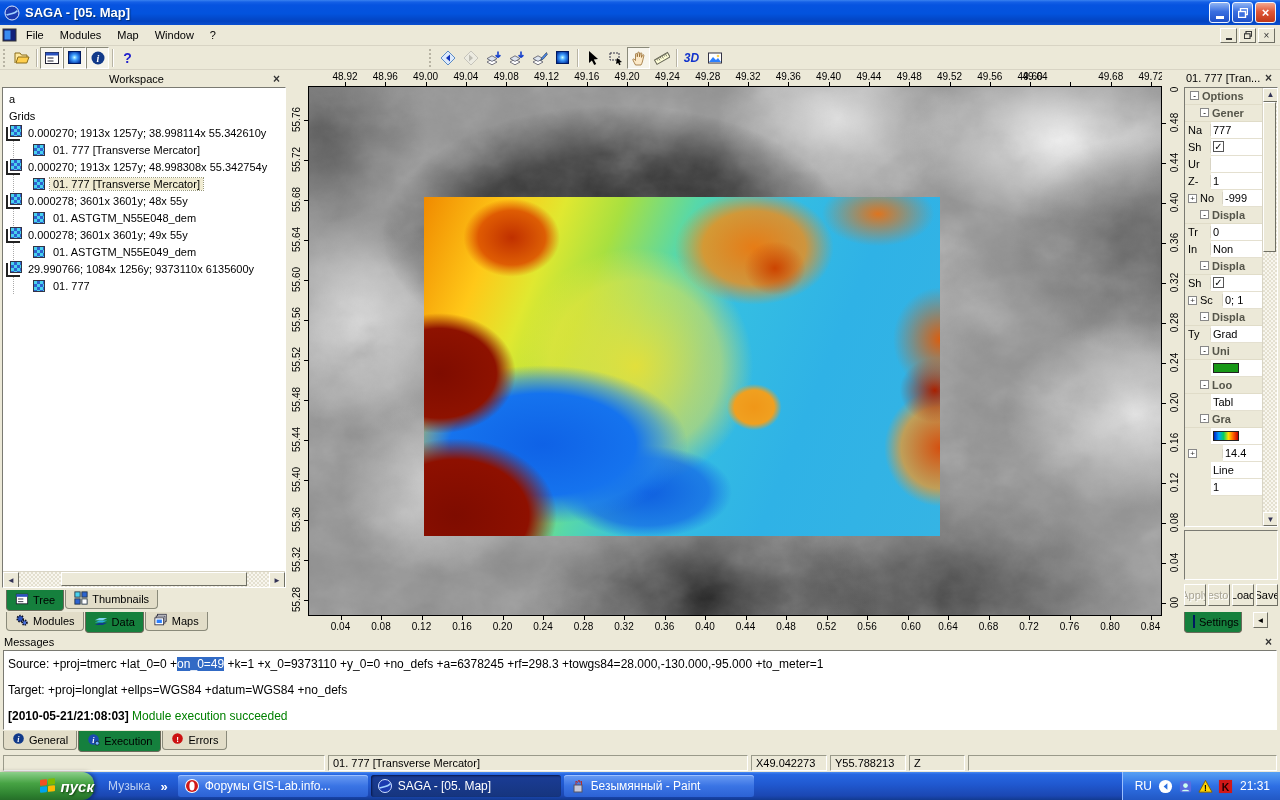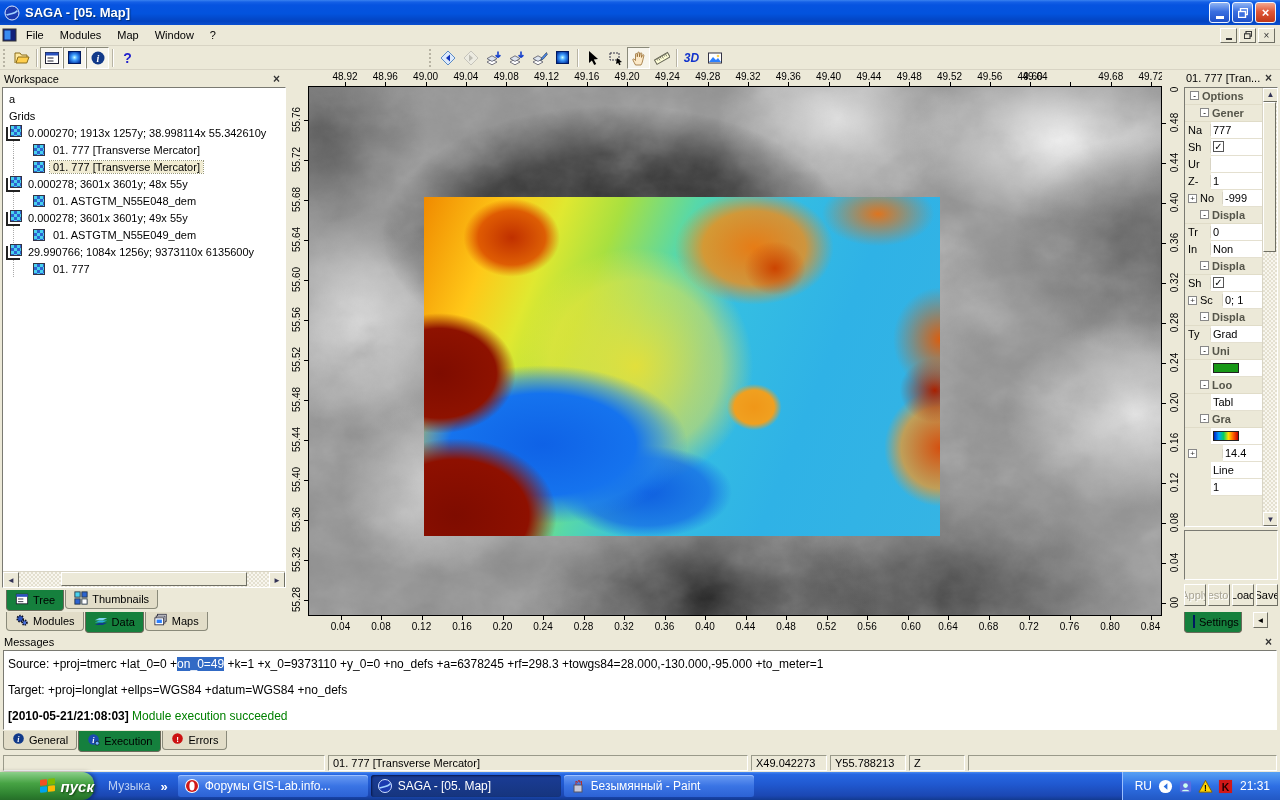--- a/index.html
+++ b/index.html
@@ -35,21 +35,21 @@
   .tbgroup { display:flex; align-items:center; height:24px; }
   .tbtn { width:23px; height:22px; display:flex; align-items:center; justify-content:center; border:1px solid transparent; }
   .tbtn svg { width:16px; height:16px; }
   .tbtn.pressed { border-color:#8a8a7a #fff #fff #8a8a7a; background:#f7f5ec; }
   .tbtn.disabled { opacity:.45; }
   .tsep { width:1px; height:18px; background:#b8b4a4; margin:0 3px; box-shadow:1px 0 0 #fff; }
   .glowsq { display:inline-block; width:13px; height:13px; border:1px solid #001a60;
     background:radial-gradient(circle,#c8ffff 0%,#41a0ff 35%,#0030a0 90%); }
 
   
-  .workspace { position:absolute; left:2px; top:70px; width:284px; height:564px; display:flex; flex-direction:column; }
+  .workspace { position:absolute; left:2px; top:70px; width:284px; height:564px; display:flex; flex-direction:column;text-align:center; }
   .paneltitle { height:17px; display:flex; align-items:center; padding:0 2px; }
   .paneltitle span:first-child { flex:1; }
   .pclose { width:15px; height:14px; display:flex; align-items:center; justify-content:center;
     font-size:12px; font-weight:bold; color:#333; }
   .treebox { flex:1; display:flex; flex-direction:column; border:1px solid; border-color:#7a7a72 #fff #fff #7a7a72;
     background:#fff; margin-bottom:2px; overflow:hidden; }
   #tree-body { flex:1; padding:2px 0 0 3px; overflow:hidden; }
   .trow { height:17px; display:flex; align-items:center; white-space:nowrap; }
   .trow .lbl { padding:0 3px; }
   .trow .lbl.selrow { background:#f1ecd3; outline:1px dotted #9a9a7a; }
@@ -384,20 +384,27 @@
             <span class="lbl">0.000270; 1913x 1257y; 38.998114x 55.342610y</span>
           </div>
           <div class="trow">
             <span class="indent"></span>
             <span class="ticon">
               <span class="checker" style="right:2px;top:2px"></span>
             </span>
             <span class="lbl">01. 777 [Transverse Mercator]</span>
           </div>
           <div class="trow">
+            <span class="ticon">
+              <span class="checker"></span>
+              <span class="sysaxis"></span>
+            </span>
+            <span class="lbl">0.000270; 1913x 1257y; 48.998308x 55.342754y</span>
+          </div>
+          <div class="trow">
             <span class="indent"></span>
             <span class="ticon">
               <span class="checker" style="right:2px;top:2px"></span>
             </span>
             <span class="lbl selrow">01. 777 [Transverse Mercator]</span>
           </div>
           <div class="trow">
             <span class="ticon">
               <span class="checker"></span>
               <span class="sysaxis"></span>

